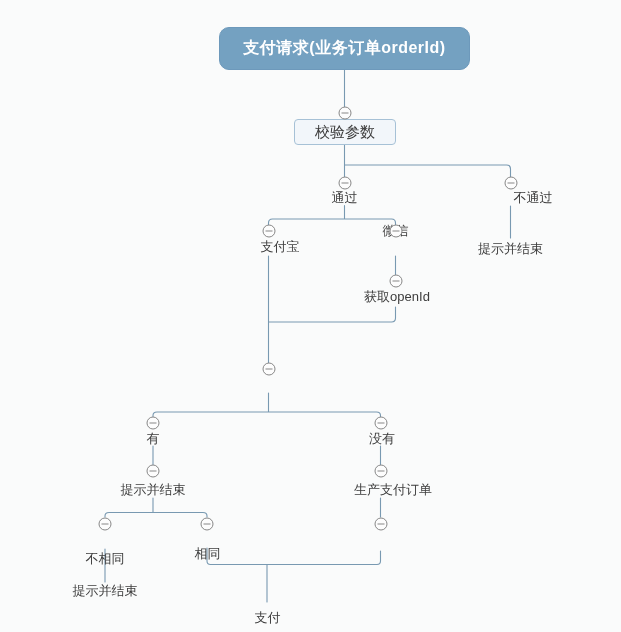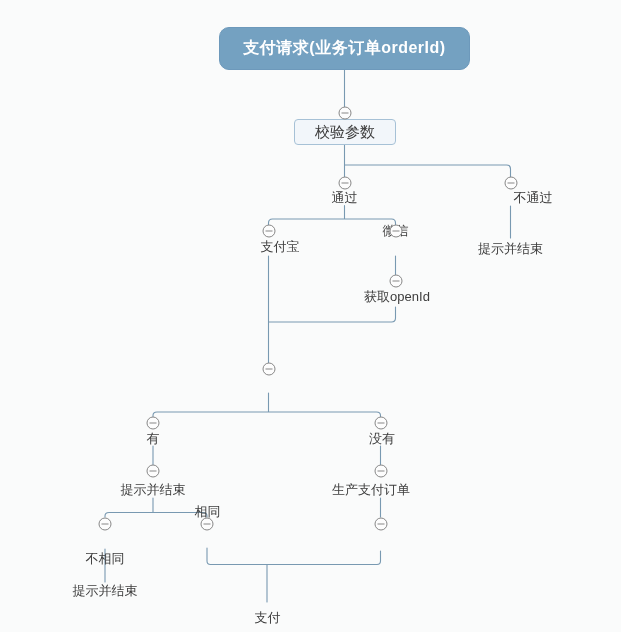--- a/index.html
+++ b/index.html
@@ -76,24 +76,24 @@
   <div class="text-node" style="left:395.5px; top:224px">微信</div>
   <div class="text-node" style="left:510.5px; top:241.5px">提示并结束</div>
 
   <div class="text-node" style="left:397px; top:290px">获取openId</div>
 
 
   <div class="text-node" style="left:153px; top:431.5px">有</div>
   <div class="text-node" style="left:382px; top:431.5px">没有</div>
 
   <div class="text-node" style="left:153px; top:483px">提示并结束</div>
-  <div class="text-node" style="left:371px; top:483px">生产支付订单</div>
+  <div class="text-node" style="left:393px; top:483px">生产支付订单</div>
 
   <div class="text-node" style="left:105px; top:552px">不相同</div>
-  <div class="text-node" style="left:207.5px; top:505px">相同</div>
+  <div class="text-node" style="left:207.5px; top:547px">相同</div>
 
   <div class="text-node" style="left:105px; top:584px">提示并结束</div>
 
   <div class="text-node" style="left:267.5px; top:611px">支付</div>
 
   <div class="expander" style="left:344.5px; top:113px"></div>
   <div class="expander" style="left:344.5px; top:183px"></div>
   <div class="expander" style="left:510.5px; top:183px"></div>
   <div class="expander" style="left:268.5px; top:231px"></div>
   <div class="expander" style="left:395.5px; top:231px"></div>

